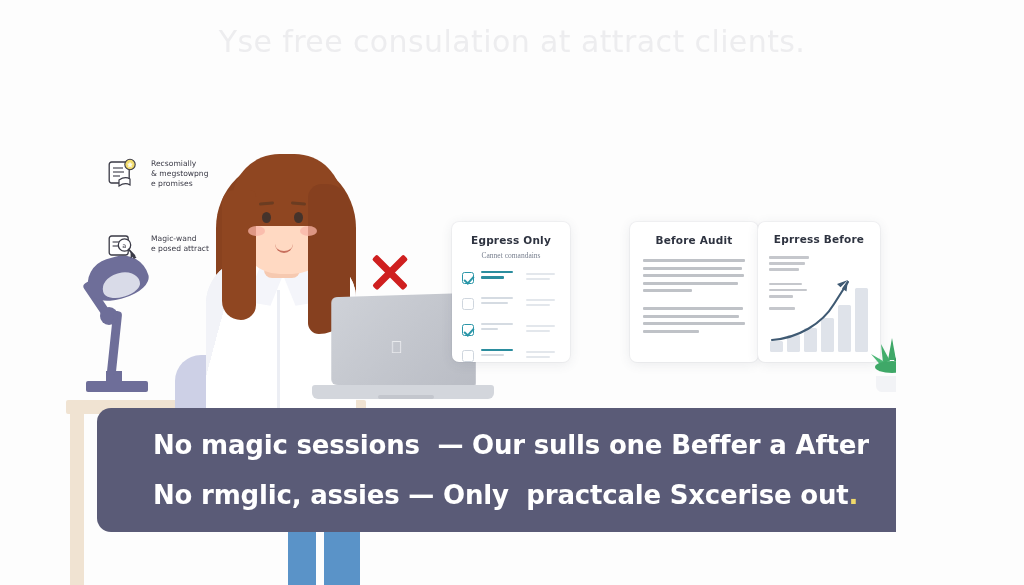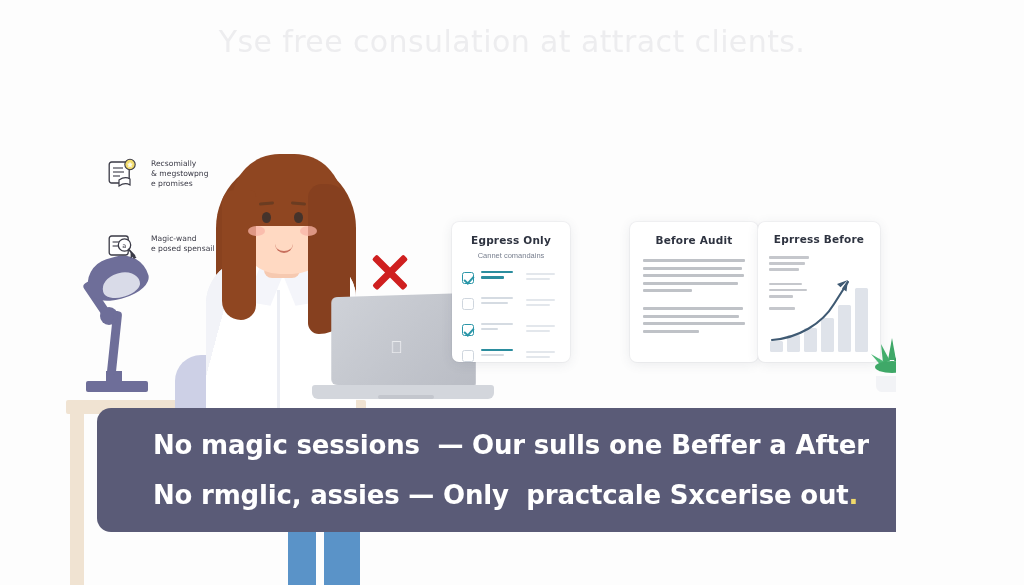--- a/index.html
+++ b/index.html
@@ -120,21 +120,21 @@
   .card{
     position:absolute;background:#ffffff;border-radius:7px;
     box-shadow:0 2px 12px rgba(60,64,92,.10), 0 0 0 1px rgba(60,64,92,.045);
   }
   .card-title{
     text-align:center;font-size:10.5px;font-weight:700;color:#2e3340;
     font-family:"DejaVu Sans", sans-serif;letter-spacing:.2px;
   }
   .card-sub{
     text-align:center;font-size:7.5px;color:#7a8190;margin-top:5px;
-    font-family:Liberation Sans, sans-serif;
+    font-family:Liberation Serif, serif;
   }
 
   
   .card-checklist{left:452px;top:222px;width:118px;height:140px;padding:12px 10px 0 10px;box-sizing:border-box;}
   .cl-rows{margin-top:11px;}
   .cl-row{display:flex;align-items:flex-start;gap:7px;height:26px;}
   .cb{width:12px;height:12px;border-radius:2.5px;border:1.5px solid #cfd6de;box-sizing:border-box;flex:0 0 12px;margin-top:1px;position:relative;background:#fff;}
   .cb.on{border-color:#2b96a8;background:#fff;}
   .cb.on::after{
     content:"";position:absolute;left:2.5px;top:0.5px;width:4px;height:8px;
@@ -223,21 +223,21 @@
         <rect x="1.2" y="3" width="19" height="19" rx="2.4" fill="#fff" stroke="#3a3a46" stroke-width="1.3"></rect>
         <line x1="4.6" y1="9" x2="11" y2="9" stroke="#3a3a46" stroke-width="1.1"></line>
         <line x1="4.6" y1="13" x2="10" y2="13" stroke="#3a3a46" stroke-width="1.1"></line>
         <circle cx="16.5" cy="12" r="6.2" fill="#fff" stroke="#3a3a46" stroke-width="1.3"></circle>
         <text x="14.2" y="15" font-size="6.5" fill="#3a3a46" font-family="DejaVu Sans">a</text>
         <path d="M20.6 16.4 L26.5 22.6" stroke="#3a3a46" stroke-width="1.6" stroke-linecap="round"></path>
         <path d="M22.5 18.4 l6 6 -2.6 1.6 -1.4-2.2 -1.8 1.6 z" fill="#3a3a46"></path>
       </svg>
     </span>
     <span class="feature-text">Magic-wand
-e posed spensail</span>
+e posed attract</span>
   </div>
 
 
   <div class="person">
     <div class="p-chair"></div>
     <div class="p-legs"></div>
     <div class="p-leg-gap"></div>
     <div class="p-hair-back"></div>
     <div class="p-body"></div>
     <div class="p-body-shadow"></div>

